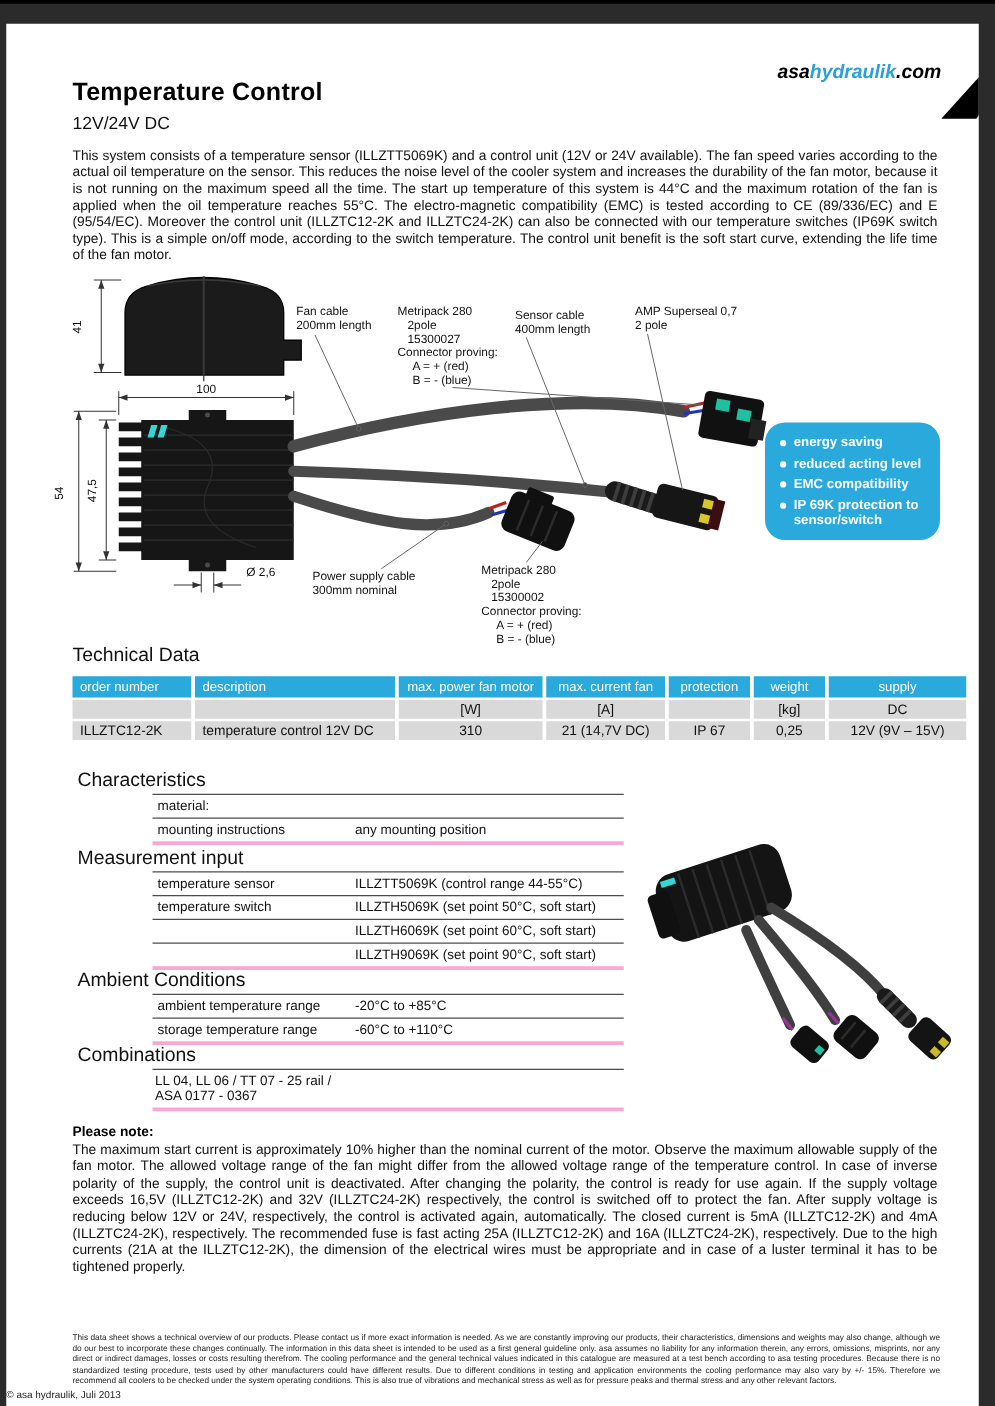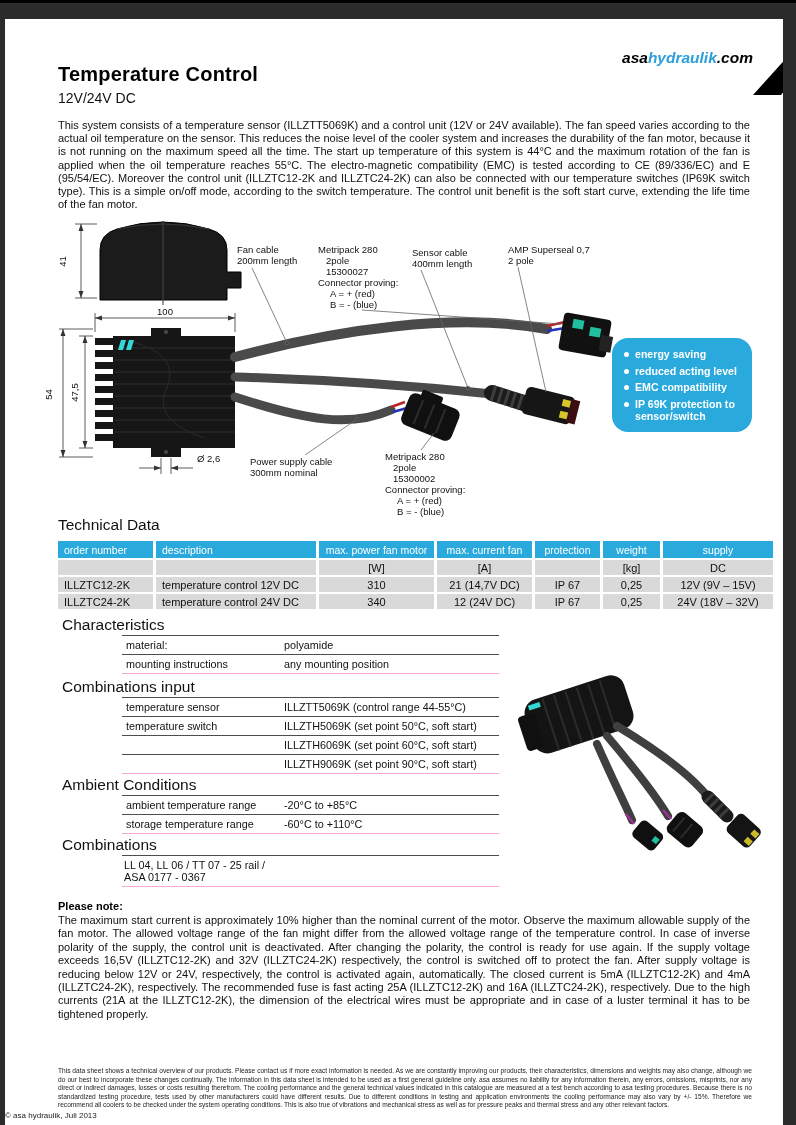--- a/index.html
+++ b/index.html
@@ -30,21 +30,21 @@
   .sec-heading { position:absolute; font-size:15.5px; color:#111; }
 
   
   table.tech { position:absolute; left:50px; top:520px; border-collapse:separate; border-spacing:3px 2px; table-layout:fixed; }
   table.tech th { background:#29a9dc; color:#fff; font-weight:normal; font-size:10.5px; text-align:center; height:17px; padding:1px 2px; }
   table.tech td { background:#d9d9d9; color:#111; font-size:11px; text-align:center; height:15px; padding:1px 2px; }
   table.tech th:nth-child(1), table.tech th:nth-child(2),
   table.tech td:nth-child(1), table.tech td:nth-child(2) { text-align:left; padding-left:6px; }
 
   
-  .spec-table { position:absolute; left:117px; width:377px; border-bottom:1px solid #f9a8d4; }
+  .spec-table { position:absolute; left:117px; width:377px; border-bottom:3px solid #f9a8d4; }
   .spec-row { display:flex; border-top:1px solid #4d4d4d; }
   .spec-label { flex:0 0 160px; font-size:10.8px; color:#111; padding:3px 2px 3px 4px; }
   .spec-value { flex:1; font-size:10.8px; color:#111; padding:3px 0 3px 2px; white-space:nowrap; }
   .spec-value.wrap { white-space:pre-line; }
 
   .note-title { position:absolute; left:53px; top:881px; font-size:11px; font-weight:bold; color:#000; }
   .note-body { position:absolute; left:53px; top:895px; width:692px; font-size:11px; line-height:13.4px; color:#111; text-align:justify; }
 
   .fine-print { position:absolute; left:53px; top:1048px; width:694px; font-size:6.6px; line-height:8.6px; color:#222; text-align:justify; }
   .copyright { position:absolute; left:0; top:1092px; width:778px; text-align:left; font-size:8px; color:#222; }
@@ -276,45 +276,35 @@
     </tr>
     <tr>
       <td>ILLZTC12-2K</td>
       <td>temperature control 12V DC</td>
       <td>310</td>
       <td>21 (14,7V DC)</td>
       <td>IP 67</td>
       <td>0,25</td>
       <td>12V (9V – 15V)</td>
     </tr>
-    <tr>
-      <td>ILLZTC24-2K</td>
-      <td>temperature control 24V DC</td>
-      <td>340</td>
-      <td>12 (24V DC)</td>
-      <td>IP 67</td>
-      <td>0,25</td>
-      <td>24V (18V – 32V)</td>
-    </tr>
   </tbody>
     </table>
 
   <div class="sec-heading" style="left:57px;top:597px">Characteristics</div>
   <div class="spec-table" style="top:616px">
     <div class="spec-row">
       <div class="spec-label">material:</div>
-      <div class="spec-value">polyamide</div>
     </div>
     <div class="spec-row">
       <div class="spec-label">mounting instructions</div>
       <div class="spec-value">any mounting position</div>
     </div>
   </div>
 
-  <div class="sec-heading" style="left:57px;top:659px">Combinations input</div>
+  <div class="sec-heading" style="left:57px;top:659px">Measurement input</div>
   <div class="spec-table" style="top:678px">
     <div class="spec-row">
       <div class="spec-label">temperature sensor</div>
       <div class="spec-value">ILLZTT5069K (control range 44-55°C)</div>
     </div>
     <div class="spec-row">
       <div class="spec-label">temperature switch</div>
       <div class="spec-value">ILLZTH5069K (set point 50°C, soft start)</div>
     </div>
     <div class="spec-row">

